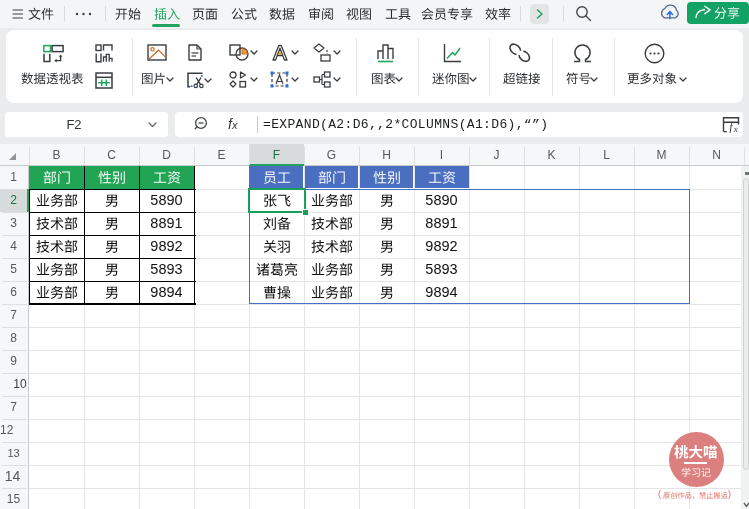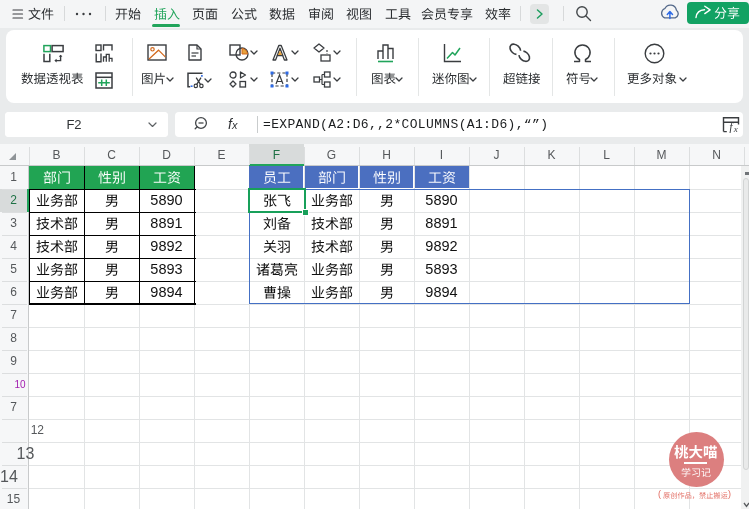--- a/index.html
+++ b/index.html
@@ -370,29 +370,29 @@
 <div style="position:absolute;left:0;top:258px;width:27px;height:23px;line-height:23px;text-align:center;font-size:12px;color:#55585b">5</div>
 <div style="position:absolute;left:2px;top:258px;width:25px;height:1px;background:#dcdedf"></div>
 <div style="position:absolute;left:0;top:281px;width:27px;height:23px;line-height:23px;text-align:center;font-size:12px;color:#55585b">6</div>
 <div style="position:absolute;left:2px;top:281px;width:25px;height:1px;background:#dcdedf"></div>
 <div style="position:absolute;left:0;top:304px;width:27px;height:23px;line-height:23px;text-align:center;font-size:12px;color:#55585b">7</div>
 <div style="position:absolute;left:2px;top:304px;width:25px;height:1px;background:#dcdedf"></div>
 <div style="position:absolute;left:0;top:327px;width:27px;height:23px;line-height:23px;text-align:center;font-size:12px;color:#55585b">8</div>
 <div style="position:absolute;left:2px;top:327px;width:25px;height:1px;background:#dcdedf"></div>
 <div style="position:absolute;left:0;top:350px;width:27px;height:23px;line-height:23px;text-align:center;font-size:12px;color:#55585b">9</div>
 <div style="position:absolute;left:2px;top:350px;width:25px;height:1px;background:#dcdedf"></div>
-<div style="position:absolute;left:0;top:373px;width:40px;height:23px;line-height:23px;text-align:center;font-size:10px;color:#a21caf">10</div>
+<div style="position:absolute;left:0;top:373px;width:40px;height:23px;line-height:23px;text-align:center;font-size:12px;color:#404040">10</div>
 <div style="position:absolute;left:2px;top:373px;width:25px;height:1px;background:#dcdedf"></div>
 <div style="position:absolute;left:0;top:396px;width:27px;height:23px;line-height:23px;text-align:center;font-size:12px;color:#55585b">7</div>
 <div style="position:absolute;left:2px;top:396px;width:25px;height:1px;background:#dcdedf"></div>
-<div style="position:absolute;left:0;top:419px;width:44px;height:23px;line-height:23px;text-align:right;font-size:12px;color:#55585b">12</div>
+<div style="position:absolute;left:0;top:419px;width:44px;height:23px;line-height:23px;text-align:left;font-size:12px;color:#55585b">12</div>
 <div style="position:absolute;left:2px;top:419px;width:25px;height:1px;background:#dcdedf"></div>
-<div style="position:absolute;left:12px;top:442px;width:27px;height:23px;line-height:23px;text-align:center;font-size:16px;color:#55585b">13</div>
+<div style="position:absolute;left:0;top:442px;width:27px;height:23px;line-height:23px;text-align:center;font-size:11px;color:#55585b">13</div>
 <div style="position:absolute;left:2px;top:442px;width:25px;height:1px;background:#dcdedf"></div>
-<div style="position:absolute;left:0;top:465px;width:25px;height:23px;line-height:23px;text-align:left;font-size:16px;color:#55585b">14</div>
+<div style="position:absolute;left:0;top:465px;width:25px;height:23px;line-height:23px;text-align:center;font-size:14px;color:#55585b">14</div>
 <div style="position:absolute;left:2px;top:465px;width:25px;height:1px;background:#dcdedf"></div>
 <div style="position:absolute;left:0;top:488px;width:27px;height:23px;line-height:23px;text-align:center;font-size:12px;color:#55585b">15</div>
 <div style="position:absolute;left:2px;top:488px;width:25px;height:1px;background:#dcdedf"></div>
 <div style="position:absolute;left:84px;top:166px;width:1px;height:343px;background:#e2e4e5"></div>
 <div style="position:absolute;left:139px;top:166px;width:1px;height:343px;background:#e2e4e5"></div>
 <div style="position:absolute;left:194px;top:166px;width:1px;height:343px;background:#e2e4e5"></div>
 <div style="position:absolute;left:249px;top:166px;width:1px;height:343px;background:#e2e4e5"></div>
 <div style="position:absolute;left:304px;top:166px;width:1px;height:343px;background:#e2e4e5"></div>
 <div style="position:absolute;left:359px;top:166px;width:1px;height:343px;background:#e2e4e5"></div>
 <div style="position:absolute;left:414px;top:166px;width:1px;height:343px;background:#e2e4e5"></div>

